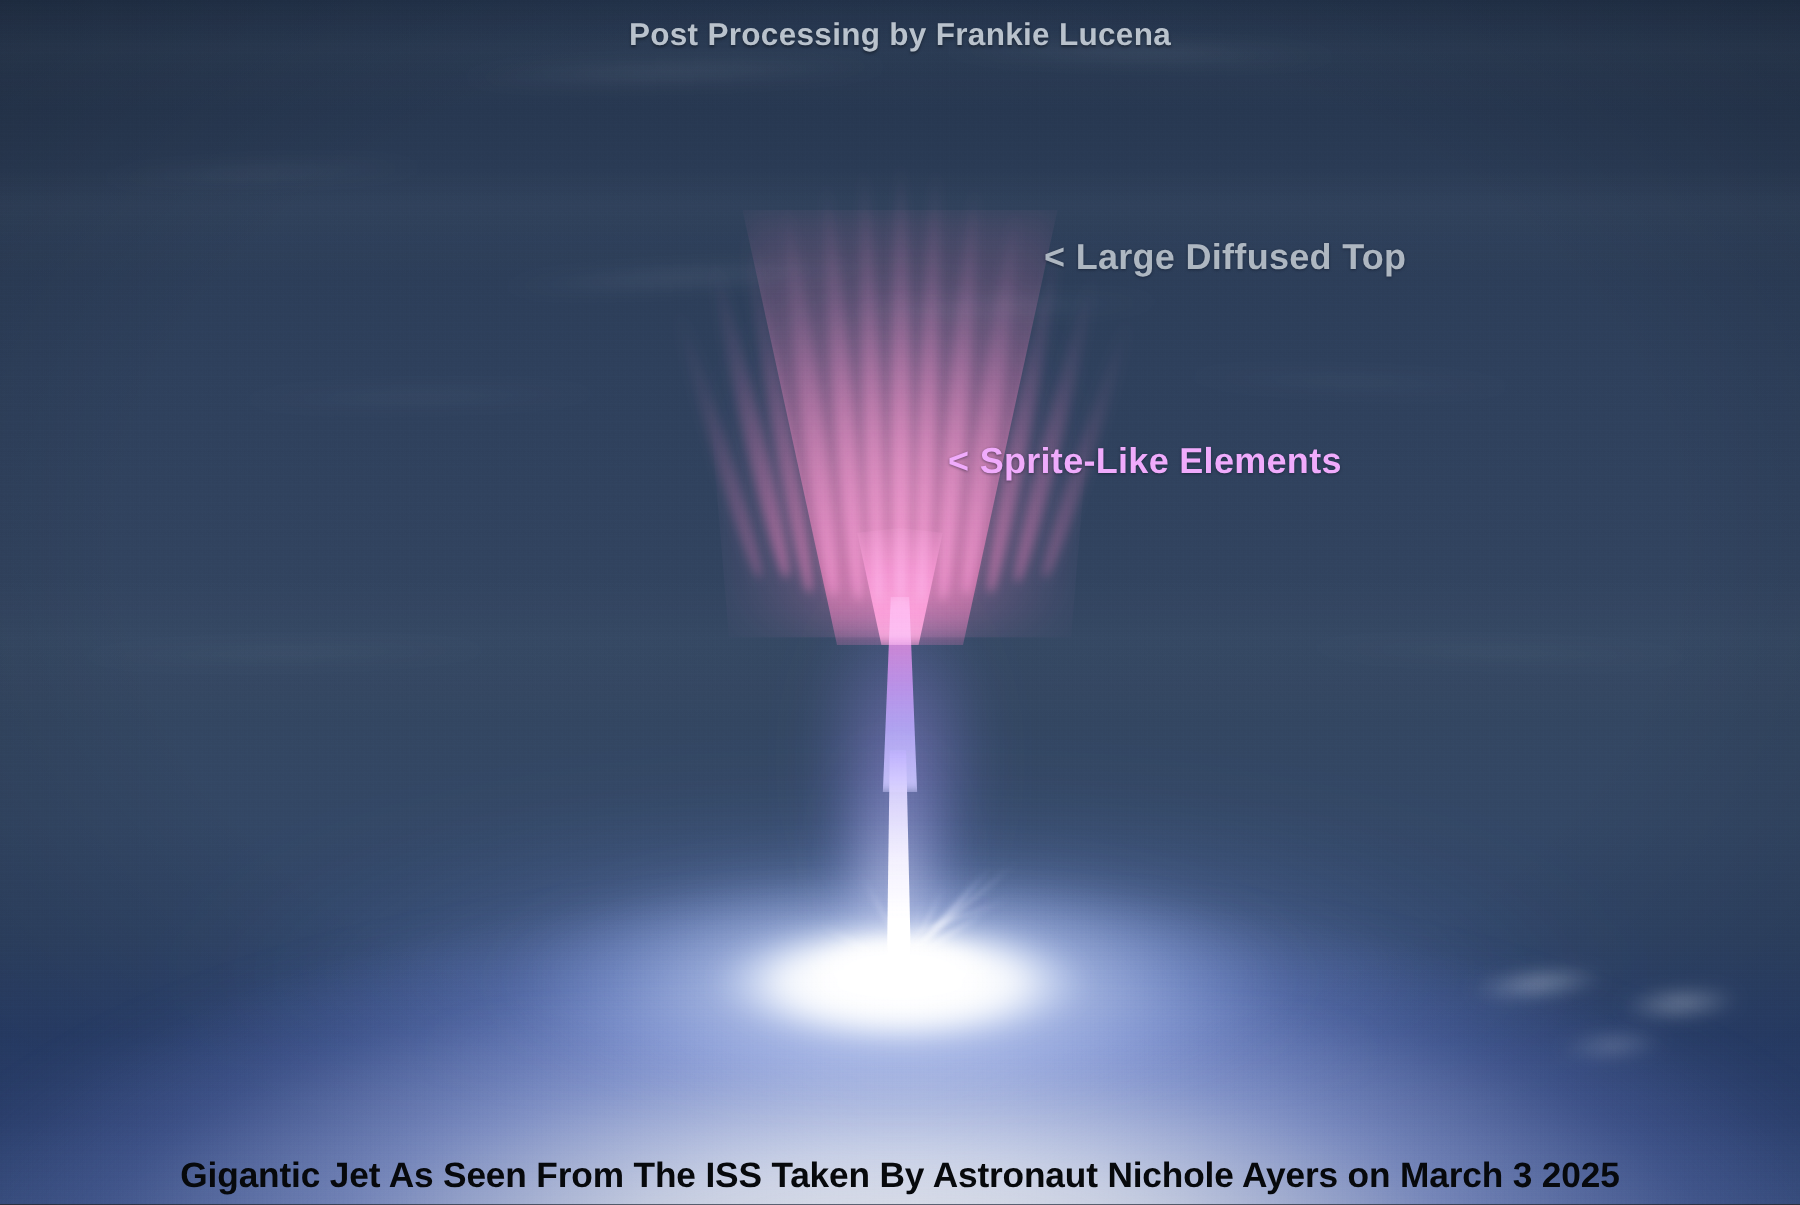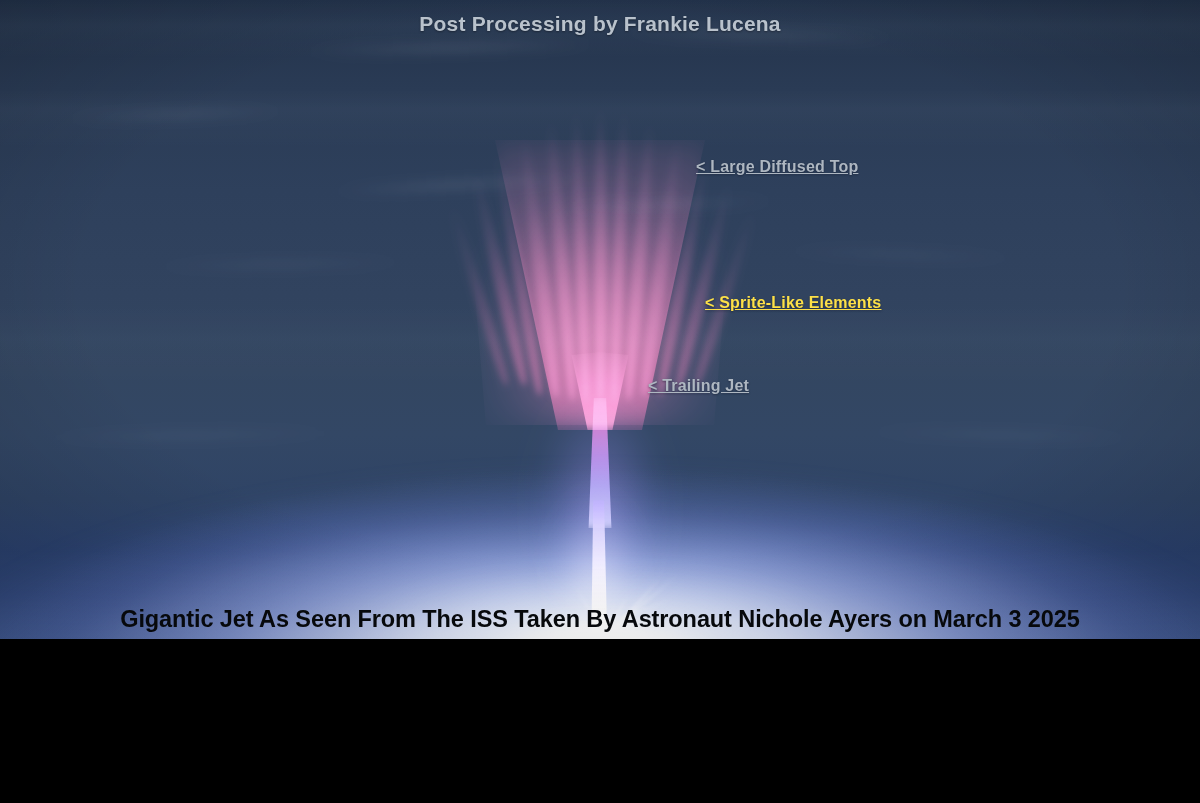--- a/index.html
+++ b/index.html
@@ -4,21 +4,21 @@
 <title>Gigantic Jet</title>
 <style>
   html, body {
     margin: 0;
     padding: 0;
     background: #000;
   }
   #stage {
     position: relative;
     width: 1200px;
-    height: 639px;
+    height: 803px;
     overflow: hidden;
     font-family: "Liberation Sans", sans-serif;
     background: #24354e;
   }
 
   
   .sky-base {
     position: absolute;
     inset: 0;
     background:
@@ -243,26 +243,25 @@
     text-align: center;
     color: #b9c2cc;
     font-size: 21px;
     font-weight: bold;
     letter-spacing: 0.2px;
     text-shadow: 0 1px 2px rgba(0,0,0,0.35);
   }
   .anno {
     position: absolute;
     color: #aeb7c1;
-    font-size: 16px;
+    font-size: 24px;
     font-weight: bold;
     letter-spacing: 0.2px;
     white-space: nowrap;
     text-shadow: 0 1px 2px rgba(10,15,30,0.45);
-    text-decoration: underline;
   }
   .caption {
     position: absolute;
     bottom: 6px;
     left: 0; right: 0;
     text-align: center;
     color: #07090c;
     font-size: 23.5px;
     font-weight: bold;
     letter-spacing: -0.1px;
@@ -354,17 +353,16 @@
         <div class="branch" style="left: 603px; top: 648px; width: 54px; height: 3px; opacity: 0.45; transform: rotate(-75deg);"></div>
       </div>
   </div>
 
   <div class="grain"></div>
   <div class="vignette"></div>
 
   <div class="credit">Post Processing by Frankie Lucena</div>
 
   <div class="anno" id="anno-0" style="left: 696px; top: 158px; color: rgb(174, 183, 193);">&lt; Large Diffused Top</div>
-  <div class="anno" id="anno-1" style="left: 705px; top: 294px; color: #fde047; text-align: center;">&lt; Sprite-Like Elements</div>
-  <div class="anno" id="anno-2" style="left: 648px; top: 377px; color: rgb(174, 183, 193);">&lt; Trailing Jet</div>
+  <div class="anno" id="anno-1" style="left: 632px; top: 294px; color: #f0abfc; text-align: center;">&lt; Sprite-Like Elements</div>
 
   <div class="caption">Gigantic Jet As Seen From The ISS Taken By Astronaut Nichole Ayers on March 3 2025</div>
 </div>
 
 </body></html>

